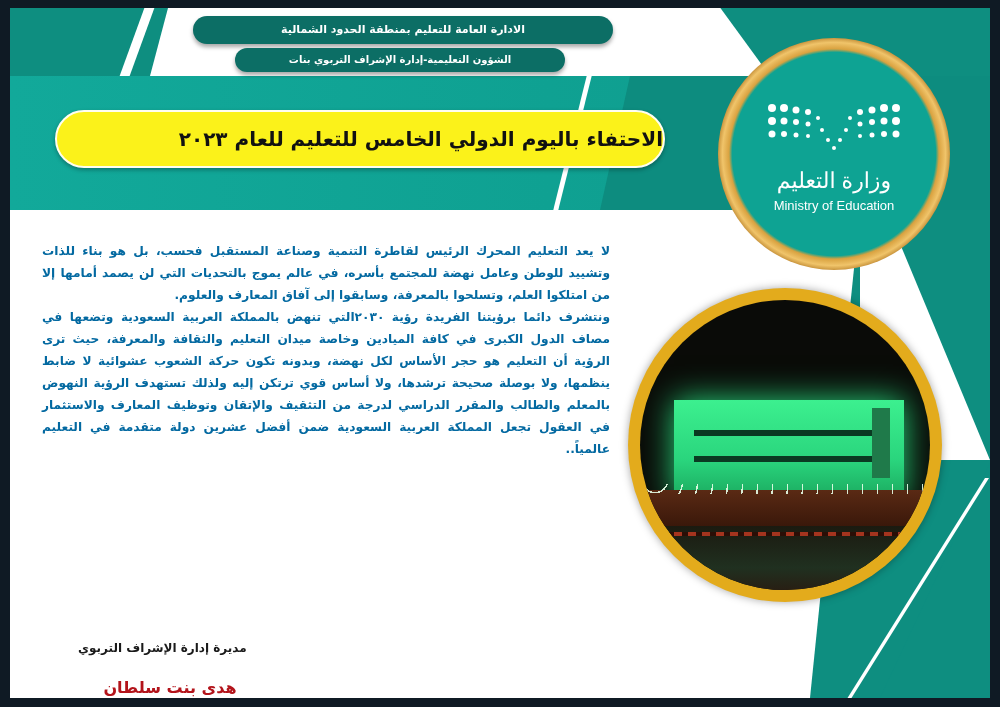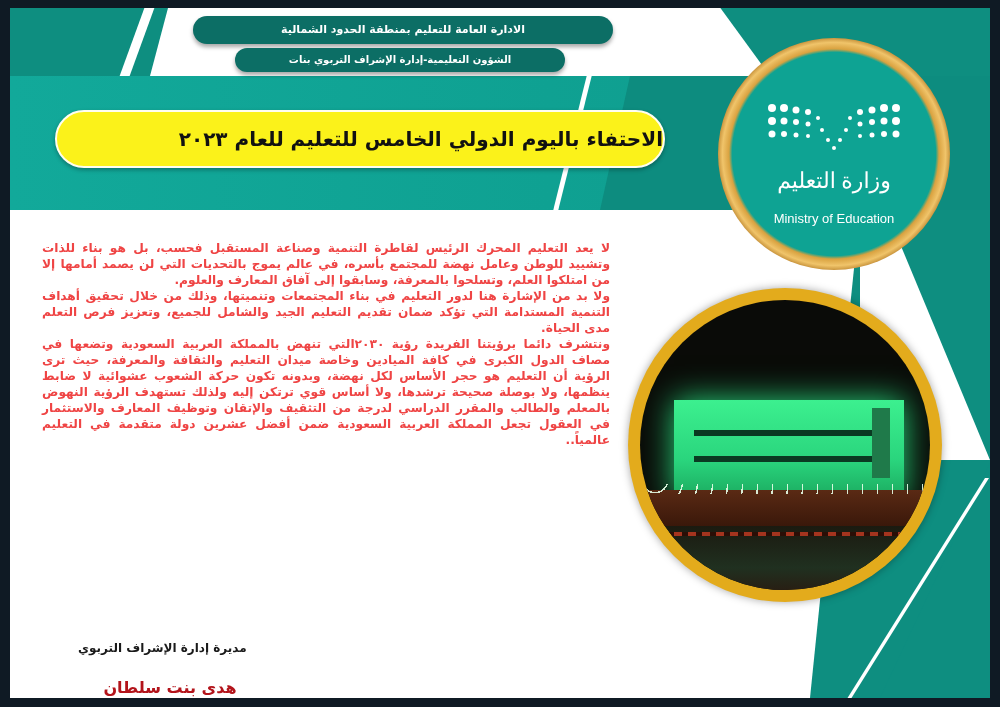--- a/index.html
+++ b/index.html
@@ -80,33 +80,33 @@
       position: absolute; left: 708px; top: 30px; width: 232px; height: 232px;
       border-radius: 50%;
       background: radial-gradient(circle, #0ea393 62%, #d9a240 64%, #f0c46a 68%, #b8802a 72%, #e7b45c 74%, rgba(0,0,0,0) 75%);
       text-align: center; color: #ffffff;
     }
     .logo-dots {
       position: absolute; left: 48px; top: 64px; width: 136px; height: 50px;
     }
     .logo-ar {
       position: absolute; left: 0; width: 232px; top: 130px;
-      font-family: Liberation Serif, serif; font-size: 22px; direction: rtl;
+      font-family: Liberation Sans, sans-serif; font-size: 22px; direction: rtl;
     }
     .logo-en {
       position: absolute; left: 0; width: 232px; top: 160px;
-      font-family: "Liberation Sans", sans-serif; font-size: 13px; margin-top: 13px;
+      font-family: "Liberation Sans", sans-serif; font-size: 13px;
     }
 
     
     .body-text {
       position: absolute; left: 32px; top: 232px; width: 568px;
       direction: rtl; text-align: justify;
       font-family: "DejaVu Sans", sans-serif; font-weight: bold;
-      font-size: 12.2px; line-height: 16px; color: #ef4444;
+      font-size: 12.2px; line-height: 22px; color: #0369a1;
     }
     .body-text p { text-align-last: right; }
 
     .signature-title {
       position: absolute; left: 68px; top: 633px; width: 190px;
       direction: rtl; text-align: left;
       font-family: "DejaVu Sans", sans-serif; font-weight: bold; font-size: 12px; color: #1a1a1a;
     }
     .signature-name {
       position: absolute; left: 80px; top: 670px; width: 160px;
@@ -212,21 +212,20 @@
           <circle cx="80" cy="28" r="2"></circle>
           <circle cx="74" cy="38" r="2"></circle>
       </g>
     </svg>
     <div class="logo-ar">وزارة التعليم</div>
     <div class="logo-en">Ministry of Education</div>
   </div>
 
   <div class="body-text">
     <p>لا يعد التعليم المحرك الرئيس لقاطرة التنمية وصناعة المستقبل فحسب، بل هو بناء للذات وتشييد للوطن وعامل نهضة للمجتمع بأسره، في عالم يموج بالتحديات التي لن يصمد أمامها إلا من امتلكوا العلم، وتسلحوا بالمعرفة، وسابقوا إلى آفاق المعارف والعلوم.</p>
-    <p>ولا بد من الإشارة هنا لدور التعليم في بناء المجتمعات وتنميتها، وذلك من خلال تحقيق أهداف التنمية المستدامة التي تؤكد ضمان تقديم التعليم الجيد والشامل للجميع، وتعزيز فرص التعلم مدى الحياة.</p>
     <p>ونتشرف دائما برؤيتنا الفريدة رؤية ٢٠٣٠التي تنهض بالمملكة العربية السعودية وتضعها في مصاف الدول الكبرى في كافة الميادين وخاصة ميدان التعليم والثقافة والمعرفة، حيث ترى الرؤية أن التعليم هو حجر الأساس لكل نهضة، وبدونه تكون حركة الشعوب عشوائية لا ضابط ينظمها، ولا بوصلة صحيحة ترشدها، ولا أساس قوي ترتكن إليه ولذلك تستهدف الرؤية النهوض بالمعلم والطالب والمقرر الدراسي لدرجة من التثقيف والإتقان وتوظيف المعارف والاستثمار في العقول تجعل المملكة العربية السعودية ضمن أفضل عشرين دولة متقدمة في التعليم عالمياً..</p>
   </div>
 
   <div class="signature-title">مديرة إدارة الإشراف التربوي</div>
   <div class="signature-name">هدى بنت سلطان الخضر</div>
 
   <div class="photo-ring">
     <div class="photo">
       <div class="bldg">
         <div class="bldg-win" style="left:20px;top:30px;width:190px;"></div>

